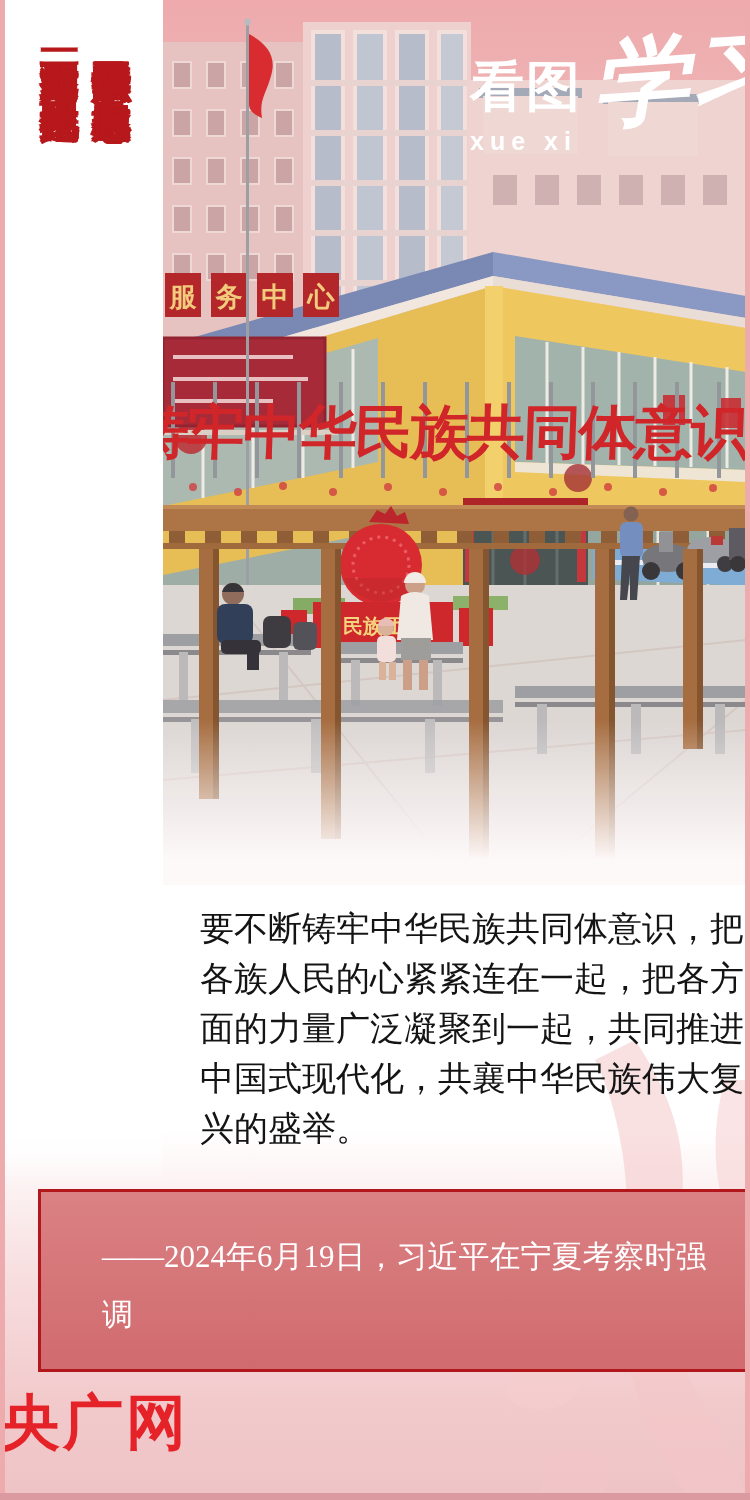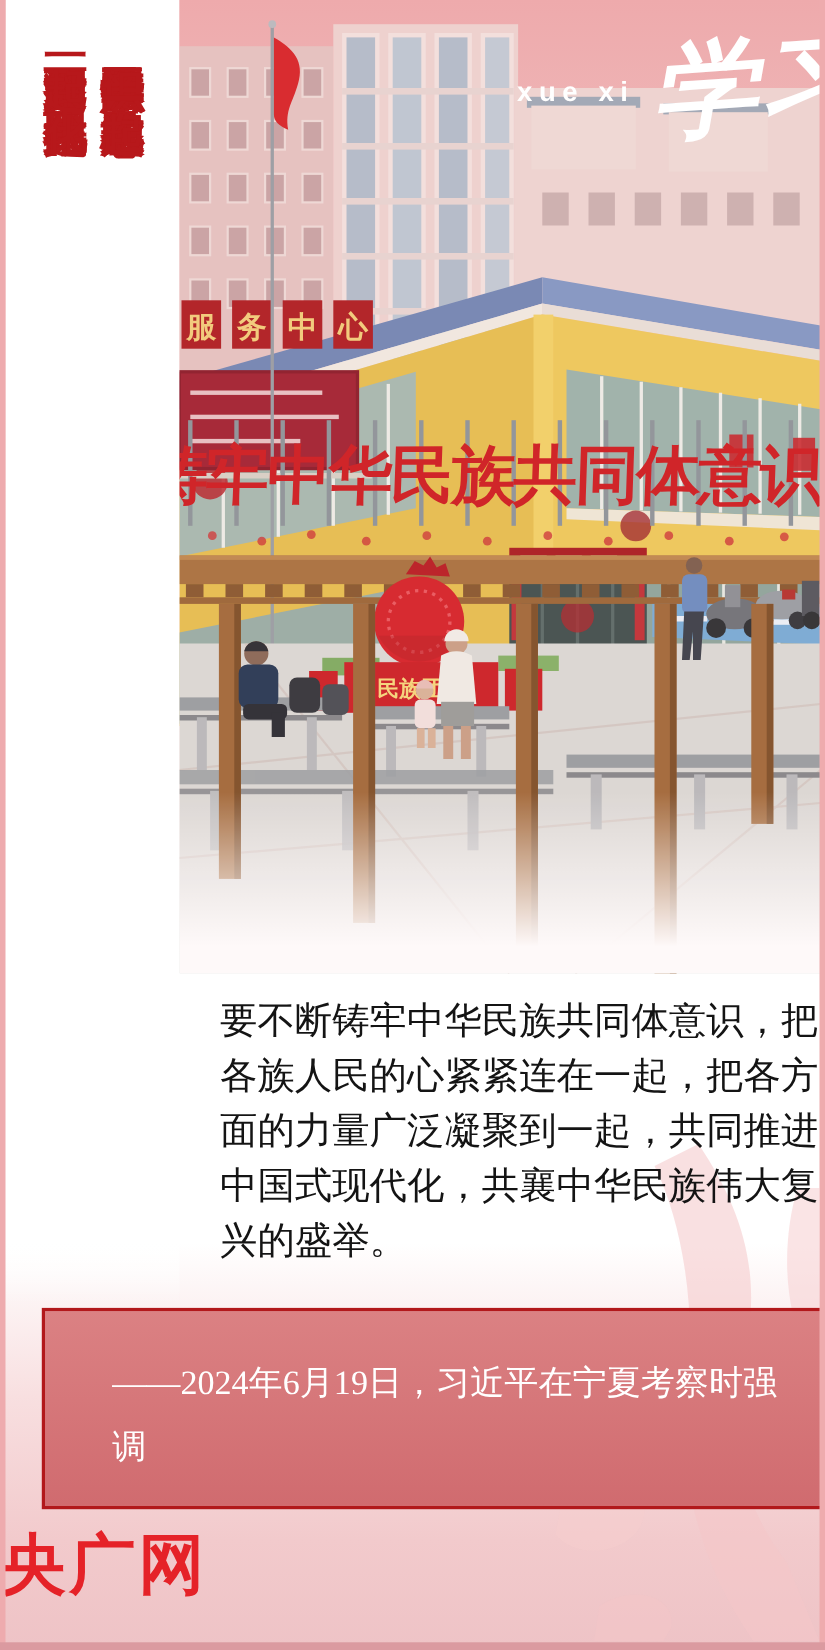--- a/index.html
+++ b/index.html
@@ -385,20 +385,21 @@
   </div>
 
   <div class="left-panel">
     <div class="vq">
       <div>要不断铸牢中华民族共同体意识　把各族人民的心紧紧连在一起</div>
       <div>把各方面的力量广泛凝聚到一起　共同推进中国式现代化</div>
     </div>
   </div>
 
   <div class="logo">
+    <div class="logo-main">看图</div>
     <div class="logo-sub">xue xi</div>
     <div class="logo-script">学习</div>
   </div>
 
   <div class="caption">要不断铸牢中华民族共同体意识，把各族人民的心紧紧连在一起，把各方面的力量广泛凝聚到一起，共同推进中国式现代化，共襄中华民族伟大复兴的盛举。</div>
 
   <svg class="watermark" viewBox="0 0 260 452">
     <path d="M150,0 C190,60 210,120 190,200 C175,260 190,330 230,380 L260,452 L200,452 C150,380 130,300 140,220 C148,150 135,70 110,20 Z" fill="#f4c6c8" opacity="0.55"></path>
     <path d="M240,40 C225,90 228,150 248,190 L260,210 L260,40 Z" fill="#f6d2d3" opacity="0.6"></path>
     <path d="M30,300 C70,280 110,300 100,340 C92,372 40,380 20,355 Z" fill="#f5cdce" opacity="0.5"></path>

